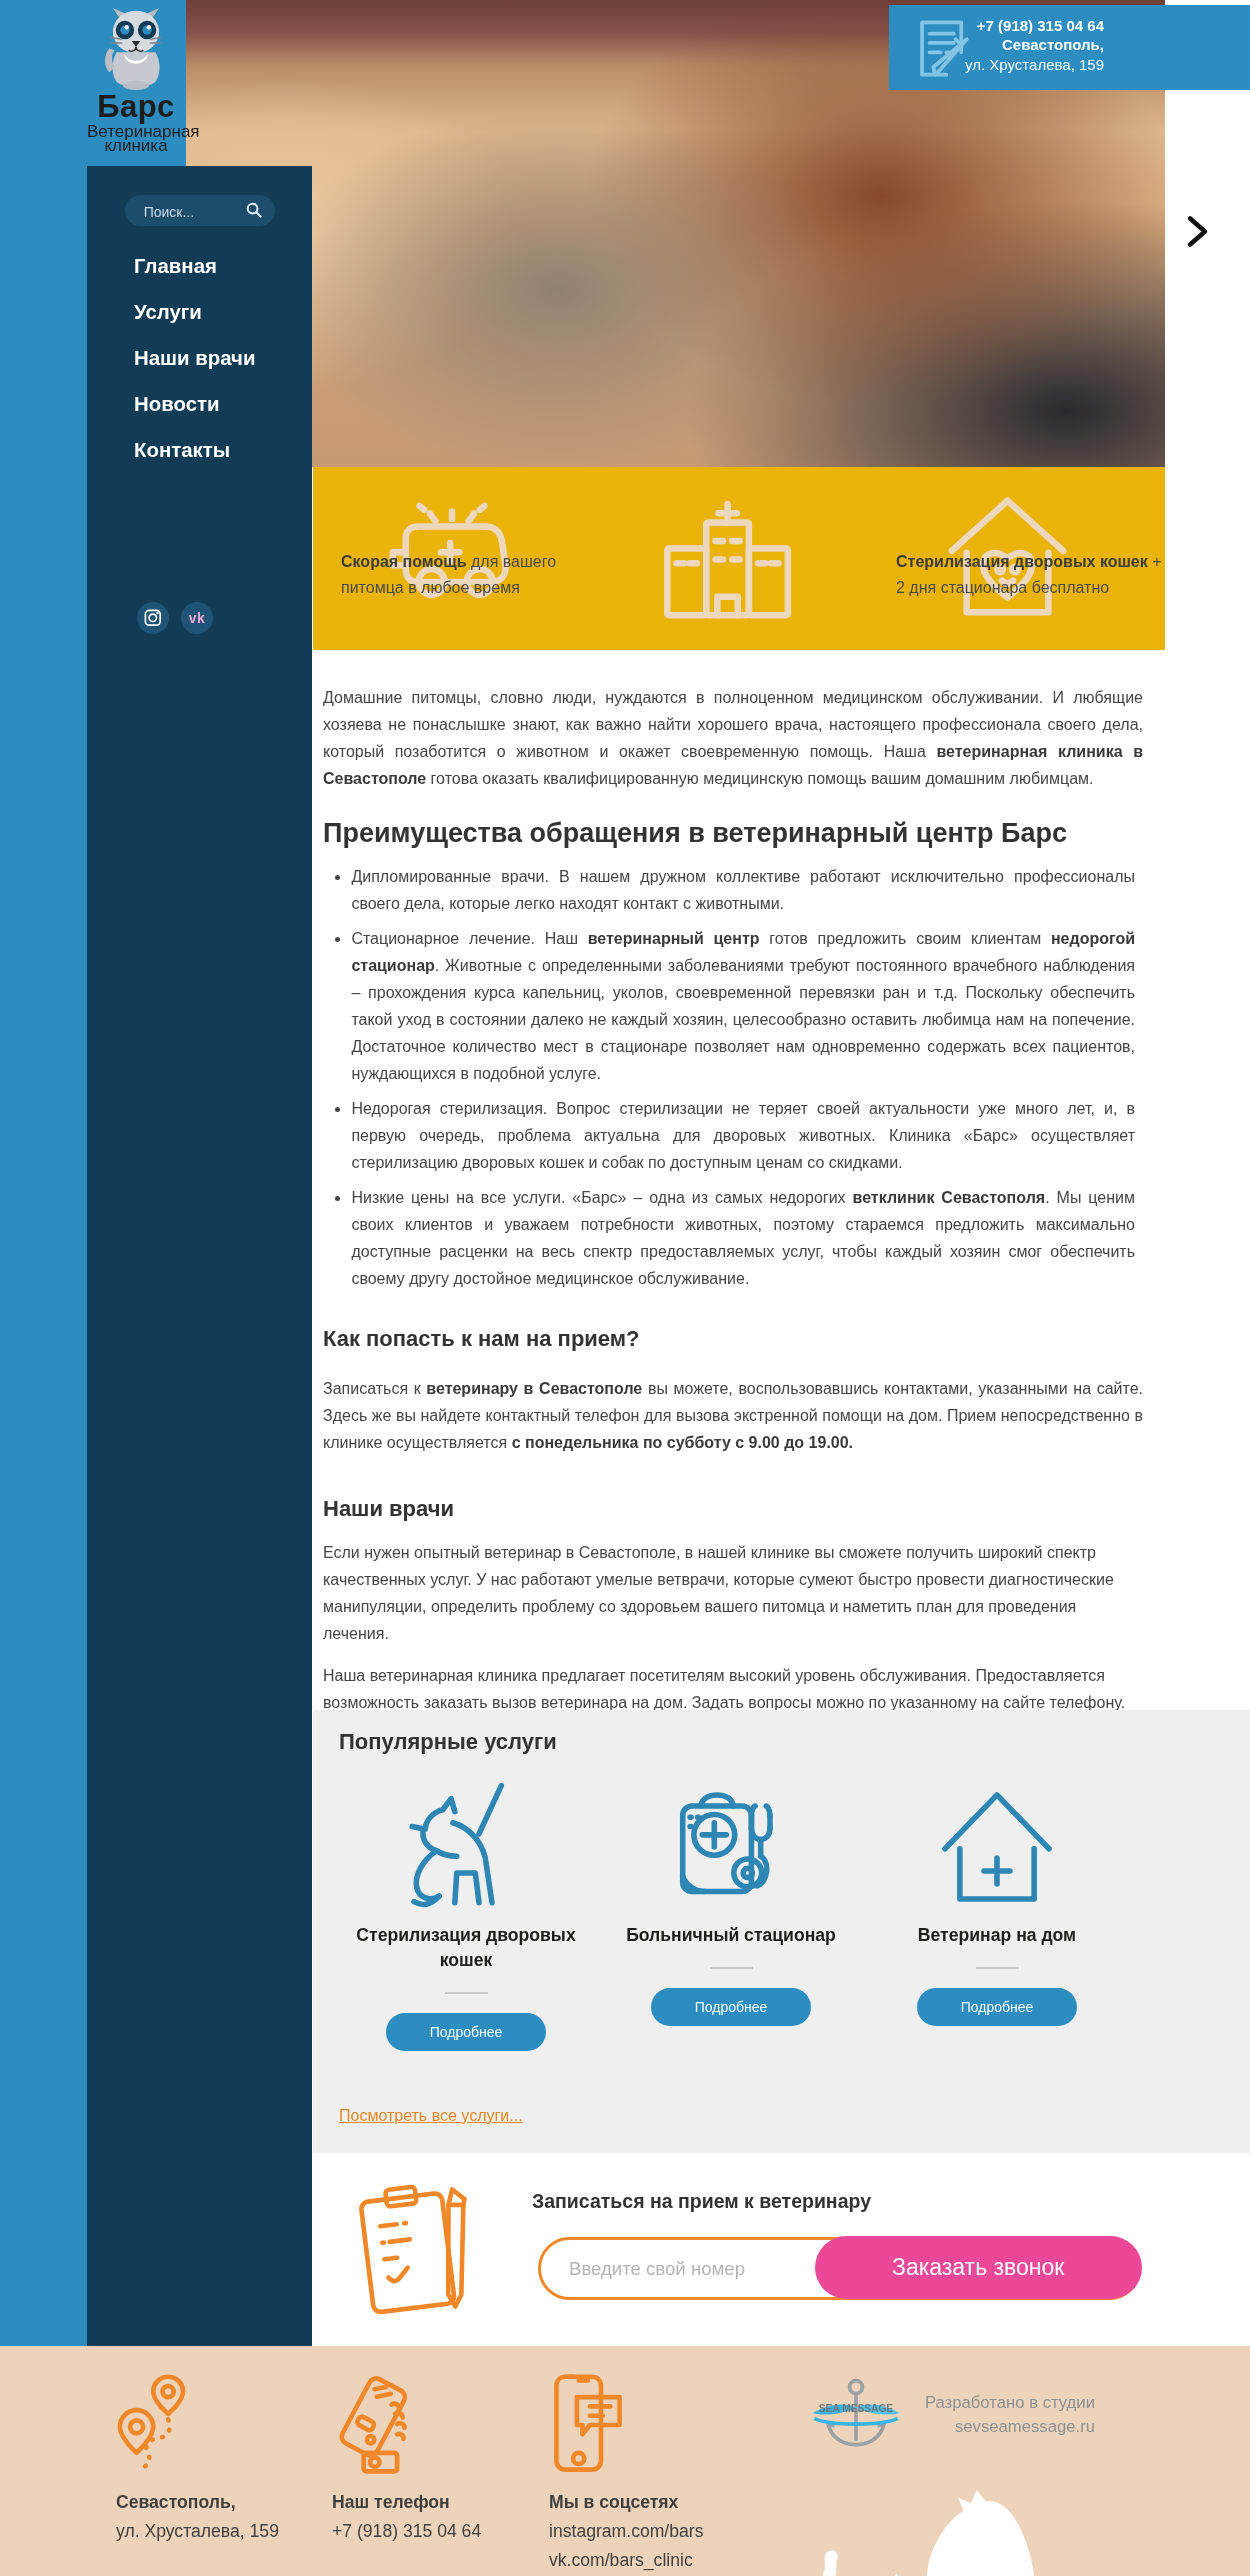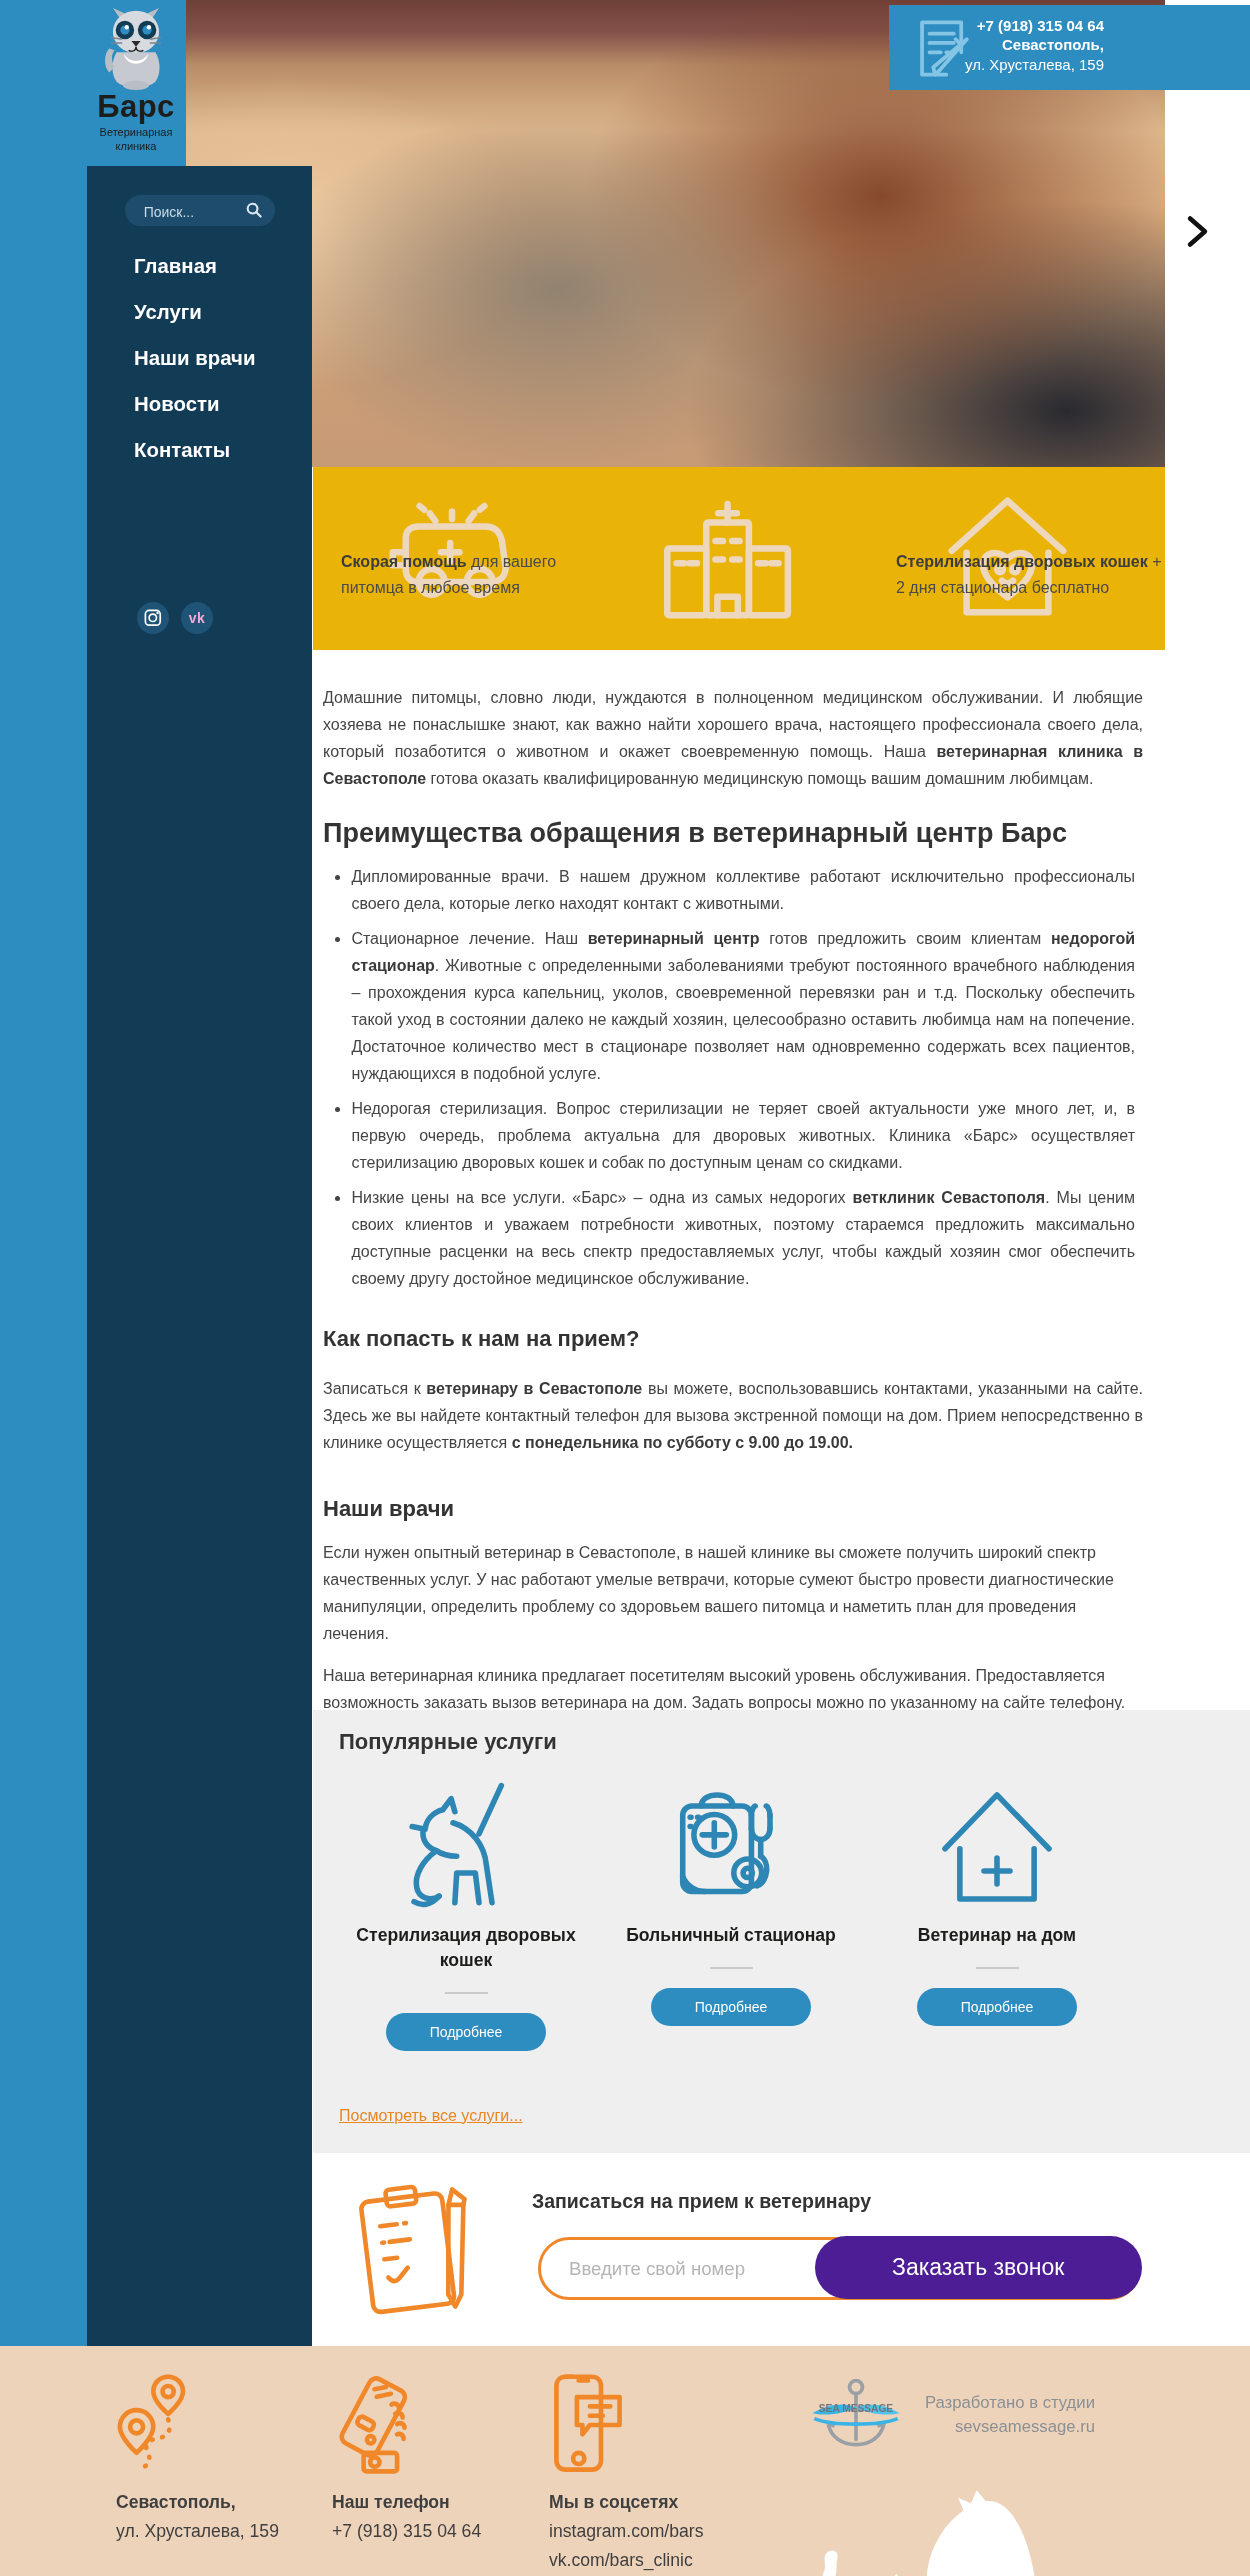--- a/index.html
+++ b/index.html
@@ -4,21 +4,21 @@
 <style>
   html,body{margin:0;padding:0;background:#fff;}
   #page{position:relative;width:1251px;height:2576px;background:#fff;overflow:hidden;
         font-family:"Liberation Sans",sans-serif;color:#454545;}
   
   .blue-strip{position:absolute;left:0;top:0;width:87px;height:2346px;background:#2d8cc0;z-index:2;}
   .logo-box{position:absolute;left:0;top:0;width:186px;height:166px;background:#2d8cc0;z-index:6;}
   .logo-inner{position:absolute;left:87px;top:0;width:98px;text-align:center;}
   .logo-cat{margin:5.6px auto 0;width:72px;height:85px;display:block;}
   .logo-title{font-size:31px;font-weight:600;color:#1d1d1b;line-height:32px;letter-spacing:0.5px;}
-  .logo-sub{font-size:11px;color:#1d1d1b;line-height:14px;margin-top:2.8px;}
+  .logo-sub{font-size:17px;color:#1d1d1b;line-height:14px;margin-top:2.8px;}
   
   .hero{position:absolute;left:186px;top:0;width:979px;height:467px;z-index:1;
     background:
       radial-gradient(42% 55% at 38% 62%, rgba(142,128,112,.95), rgba(142,128,112,0) 70%),
       radial-gradient(42% 62% at 71% 42%, rgba(125,62,35,.9), rgba(125,62,35,0) 72%),
       radial-gradient(52% 60% at 90% 88%, rgba(36,38,46,.97), rgba(36,38,46,0) 75%),
       radial-gradient(34% 45% at 10% 50%, rgba(240,208,168,.95), rgba(240,208,168,0) 75%),
       linear-gradient(180deg,#6f4038 0%,#84524a 7%,#b98d67 14%,#ddb68c 28%,#d8a97c 50%,#cda078 75%,#c69a75 100%);}
   
   .contact{position:absolute;left:889px;top:4.6px;width:362px;height:85px;background:#2d8cc0;z-index:7;
@@ -73,21 +73,21 @@
   .callback{position:absolute;left:313px;top:2153px;width:938px;height:193px;background:#fff;z-index:2;}
   .clipboard{position:absolute;left:39px;top:24px;transform:rotate(-7deg);}
   .clipboard *{stroke:#f0882a;fill:none;stroke-width:5;stroke-linecap:round;stroke-linejoin:round;}
   .cb-title{position:absolute;left:219px;top:37px;margin:0;font-size:19.5px;font-weight:700;color:#333;}
   .form-pill{position:absolute;left:225px;top:84px;width:603px;height:63px;box-sizing:border-box;
              border:3.7px solid #f0882a;border-radius:33px;background:#fff;}
   .form-pill input{position:absolute;left:26px;top:5.6px;width:260px;height:45px;border:none;outline:none;
                    font-size:18.6px;color:#555;font-family:"Liberation Sans",sans-serif;}
   .form-pill input::placeholder{color:#b5b5b5;opacity:1;}
   .form-pill button{position:absolute;right:-3.7px;top:-3.7px;width:327px;height:63px;border:none;border-radius:33px;
-                    background:#4c1d95;color:#fff;font-size:23px;font-family:"Liberation Sans",sans-serif;cursor:pointer;}
+                    background:#ec4899;color:#fff;font-size:23px;font-family:"Liberation Sans",sans-serif;cursor:pointer;}
   
   .footer{position:absolute;left:0;top:2346px;width:1251px;height:230px;background:#eed3bb;overflow:hidden;z-index:3;}
   .fcol{position:absolute;top:24px;color:#3f3f3f;}
   .fcol .ic{height:109px;display:flex;align-items:center;}
   .fcol .ic svg *{stroke:#f0882a;fill:none;stroke-width:5;stroke-linecap:round;stroke-linejoin:round;}
   .fcol .tt{font-size:17.6px;font-weight:700;line-height:29px;margin-top:9.3px;}
   .fcol .tx{font-size:17.6px;line-height:29px;}
   .studio{position:absolute;left:914px;top:45px;width:181px;text-align:right;color:#8b9094;font-size:16.7px;line-height:24px;}
   .sm-logo{position:absolute;left:805px;top:30px;width:102px;height:76px;}
   .pets{position:absolute;left:817px;top:144px;}

